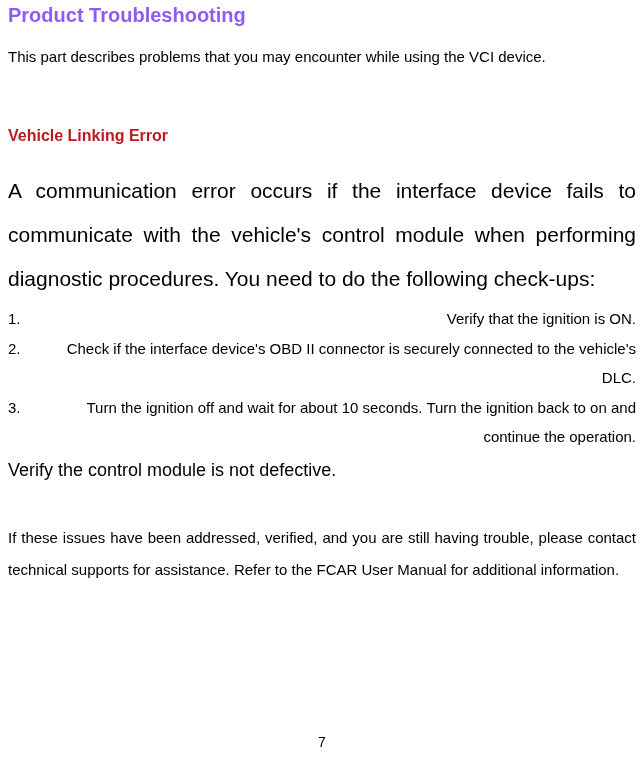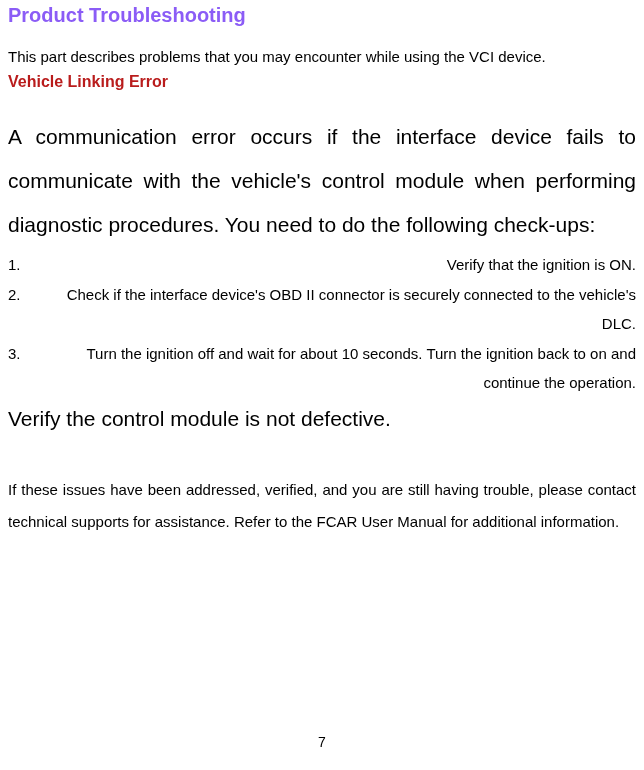--- a/index.html
+++ b/index.html
@@ -20,20 +20,21 @@
       color: #8b5cf6;
       font-size: 20px;
       font-weight: bold;
       margin-bottom: 14px;
       padding-top: 4px;
     }
     .intro-para {
       font-size: 15px;
       line-height: 2.1;
       text-align: justify;
+      margin-bottom: 54px;
     }
     .sub-title {
       color: #b91c1c;
       font-size: 16px;
       font-weight: bold;
       margin-bottom: 24px;
     }
     .desc-para {
       font-size: 21px;
       line-height: 2.1;
@@ -48,21 +49,21 @@
     }
     .list-num {
       width: 38px;
       flex-shrink: 0;
     }
     .list-text {
       flex: 1;
       text-align: right;
     }
     .verify-line {
-      font-size: 21px;
+      font-size: 18px;
       line-height: 1.9;
       margin-bottom: 18px;
     }
     .closing-para {
       font-size: 15px;
       line-height: 2.1;
       text-align: justify;
       margin-top: 35px;
     }
     .page-num {

